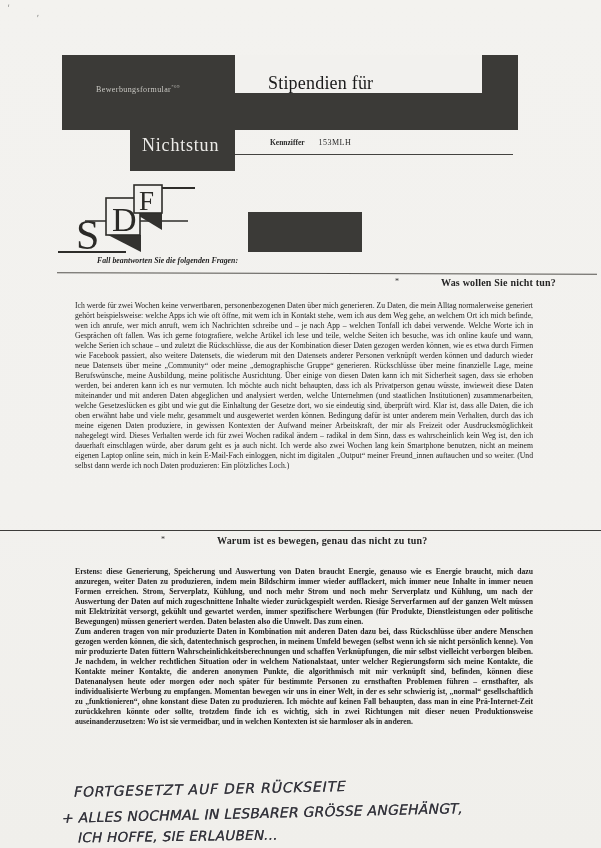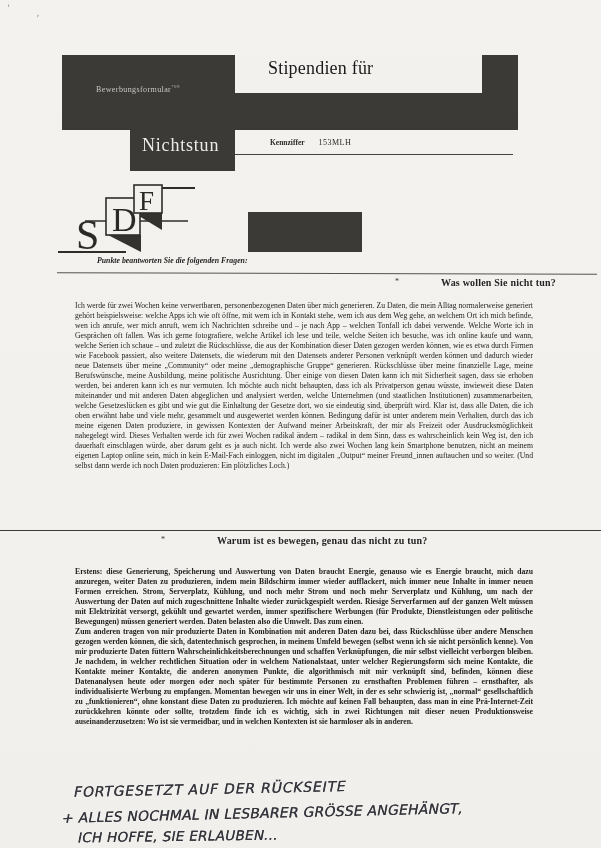--- a/index.html
+++ b/index.html
@@ -11,21 +11,21 @@
   }
   .abs { position:absolute; }
   .ink { background:#3b3a37; }
 
   
   .corner-mark { color:#8d8d8a; font-size:9px; font-family:"DejaVu Sans", sans-serif; }
 
   
   .hdr-block { left:62px; top:55px; width:456px; height:75px; }
   .hdr-white  { left:235px; top:55px; width:247px; height:38px; background:#f2f1ee; }
-  .title-top { left:268px; top:58px; font-size:18px; color:#191919; letter-spacing:0.2px; }
+  .title-top { left:268px; top:73px; font-size:18px; color:#191919; letter-spacing:0.2px; }
   .form-label { left:96px; top:84px; font-size:8px; color:#c8c7c2; letter-spacing:0.4px; }
   .form-label sup { font-size:5px; color:#b5b4af; }
   .nichtstun-block { left:130px; top:130px; width:105px; height:41px; }
   .title-bottom { left:142px; top:135px; font-size:18px; color:#ecebe8; letter-spacing:0.8px; }
   .kz-row { left:270px; top:138px; font-size:7.5px; }
   .kz-label { font-weight:bold; color:#2b2b2b; }
   .kz-value { margin-left:12px; font-size:8px; font-weight:400; letter-spacing:0.5px; color:#262626; }
   .hdr-rule { left:235px; top:154px; width:278px; height:1.2px; background:#444340; }
 
   
@@ -95,21 +95,21 @@
     <rect x="48" y="15" width="34" height="37" fill="#f2f1ee" stroke="#2e2d2a" stroke-width="1.6"></rect>
     <rect x="76" y="2" width="28" height="28" fill="#f2f1ee" stroke="#2e2d2a" stroke-width="1.6"></rect>
     <path d="M104,5 H137" stroke="#2e2d2a" stroke-width="1.8"></path>
     <text x="18" y="66" font-size="42">S</text>
     <text x="54" y="48" font-size="34">D</text>
     <text x="81" y="27" font-size="27">F</text>
   </svg>
 
   <div class="abs ink redaction"></div>
 
-  <div class="abs intro">Punkte beantworten Sie die folgenden Fragen:</div>
+  <div class="abs intro">Fall beantworten Sie die folgenden Fragen:</div>
   <div class="abs rule-1"></div>
 
   <div class="abs q-marker q1-marker">*</div>
   <div class="abs q-label q1-label">Was wollen Sie nicht tun?</div>
   <div class="abs answer answer-1">Ich werde für zwei Wochen keine verwertbaren, personenbezogenen Daten über mich generieren. Zu Daten, die mein Alltag normalerweise generiert gehört beispielsweise: welche Apps ich wie oft öffne, mit wem ich in Kontakt stehe, wem ich aus dem Weg gehe, an welchem Ort ich mich befinde, wen ich anrufe, wer mich anruft, wem ich Nachrichten schreibe und – je nach App – welchen Tonfall ich dabei verwende. Welche Worte ich in Gesprächen oft fallen. Was ich gerne fotografiere, welche Artikel ich lese und teile, welche Seiten ich besuche, was ich online kaufe und wann, welche Serien ich schaue – und zuletzt die Rückschlüsse, die aus der Kombination dieser Daten gezogen werden können, wie es etwa durch Firmen wie Facebook passiert, also weitere Datensets, die wiederum mit den Datensets anderer Personen verknüpft werden können und dadurch wieder neue Datensets über meine „Community“ oder meine „demographische Gruppe“ generieren. Rückschlüsse über meine finanzielle Lage, meine Berufswünsche, meine Ausbildung, meine politische Ausrichtung. Über einige von diesen Daten kann ich mit Sicherheit sagen, dass sie erhoben werden, bei anderen kann ich es nur vermuten. Ich möchte auch nicht behaupten, dass ich als Privatperson genau wüsste, inwieweit diese Daten miteinander und mit anderen Daten abgeglichen und analysiert werden, welche Unternehmen (und staatlichen Institutionen) zusammenarbeiten, welche Gesetzeslücken es gibt und wie gut die Einhaltung der Gesetze dort, wo sie eindeutig sind, überprüft wird. Klar ist, dass alle Daten, die ich oben erwähnt habe und viele mehr, gesammelt und ausgewertet werden können. Bedingung dafür ist unter anderem mein Verhalten, durch das ich meine eigenen Daten produziere, in gewissen Kontexten der Aufwand meiner Arbeitskraft, der mir als Freizeit oder Ausdrucksmöglichkeit nahegelegt wird. Dieses Verhalten werde ich für zwei Wochen radikal ändern – radikal in dem Sinn, dass es wahrscheinlich kein Weg ist, den ich dauerhaft einschlagen würde, aber darum geht es ja auch nicht. Ich werde also zwei Wochen lang kein Smartphone benutzen, nicht an meinem eigenen Laptop online sein, mich in kein E-Mail-Fach einloggen, nicht im digitalen „Output“ meiner Freund_innen auftauchen und so weiter. (Und selbst dann werde ich noch Daten produzieren: Ein plötzliches Loch.)</div>
 
   <div class="abs rule-2"></div>
 
   <div class="abs q-marker q2-marker">*</div>
   <div class="abs q-label q2-label">Warum ist es bewegen, genau das nicht zu tun?</div>

